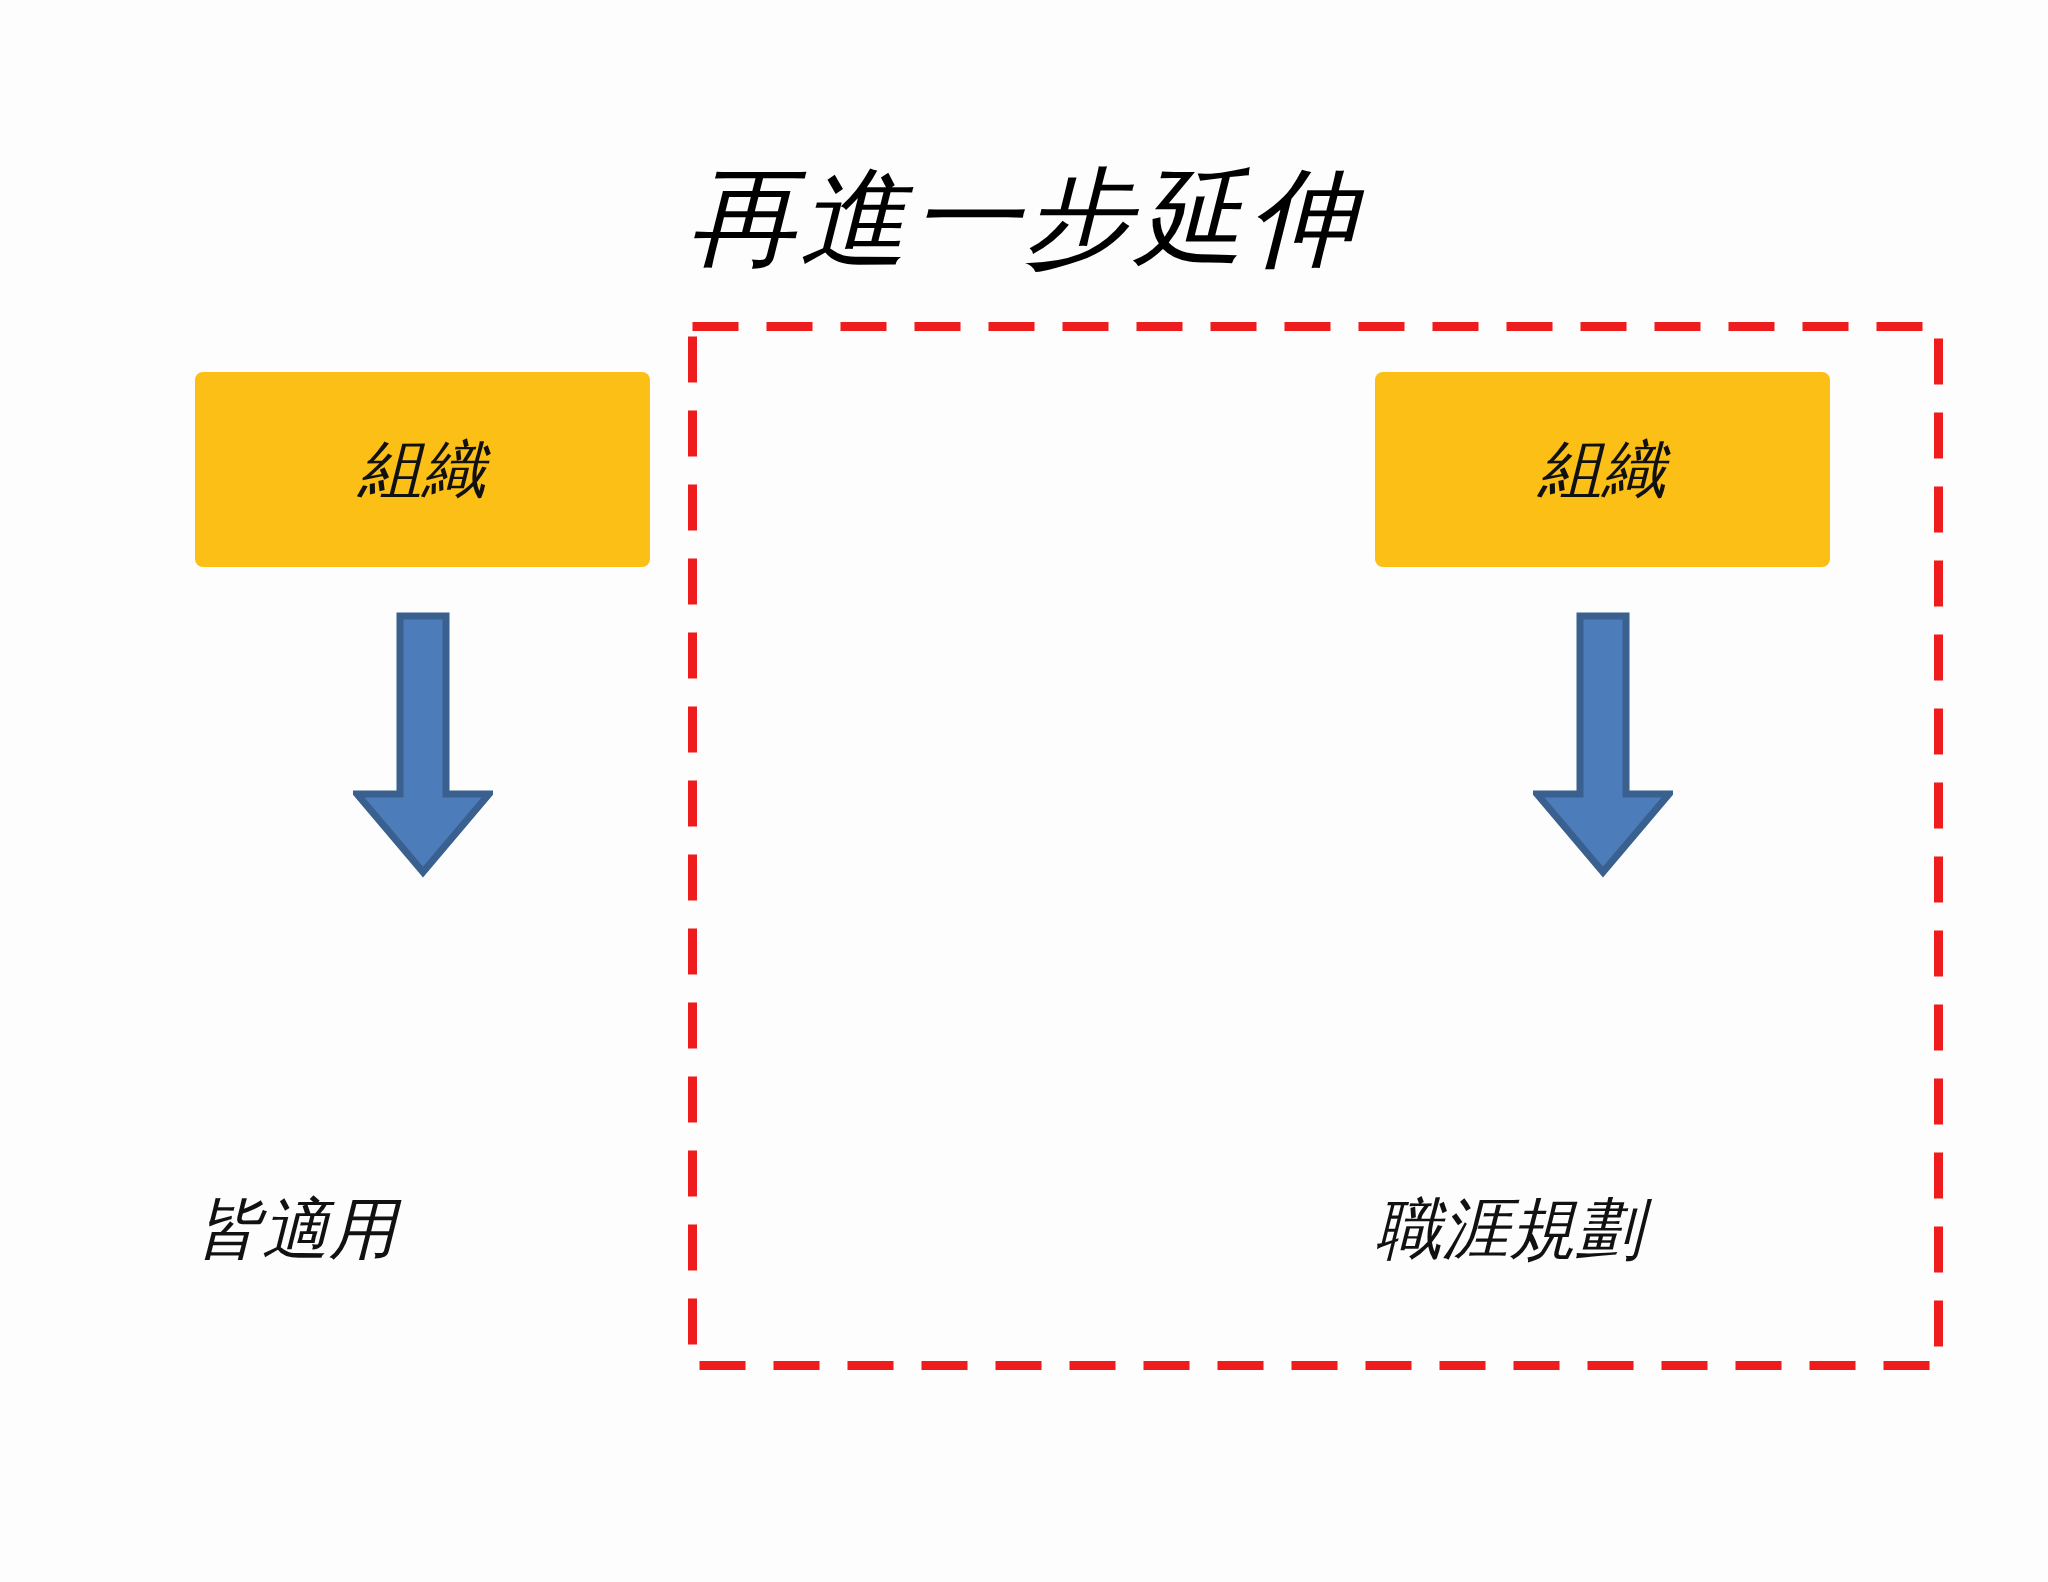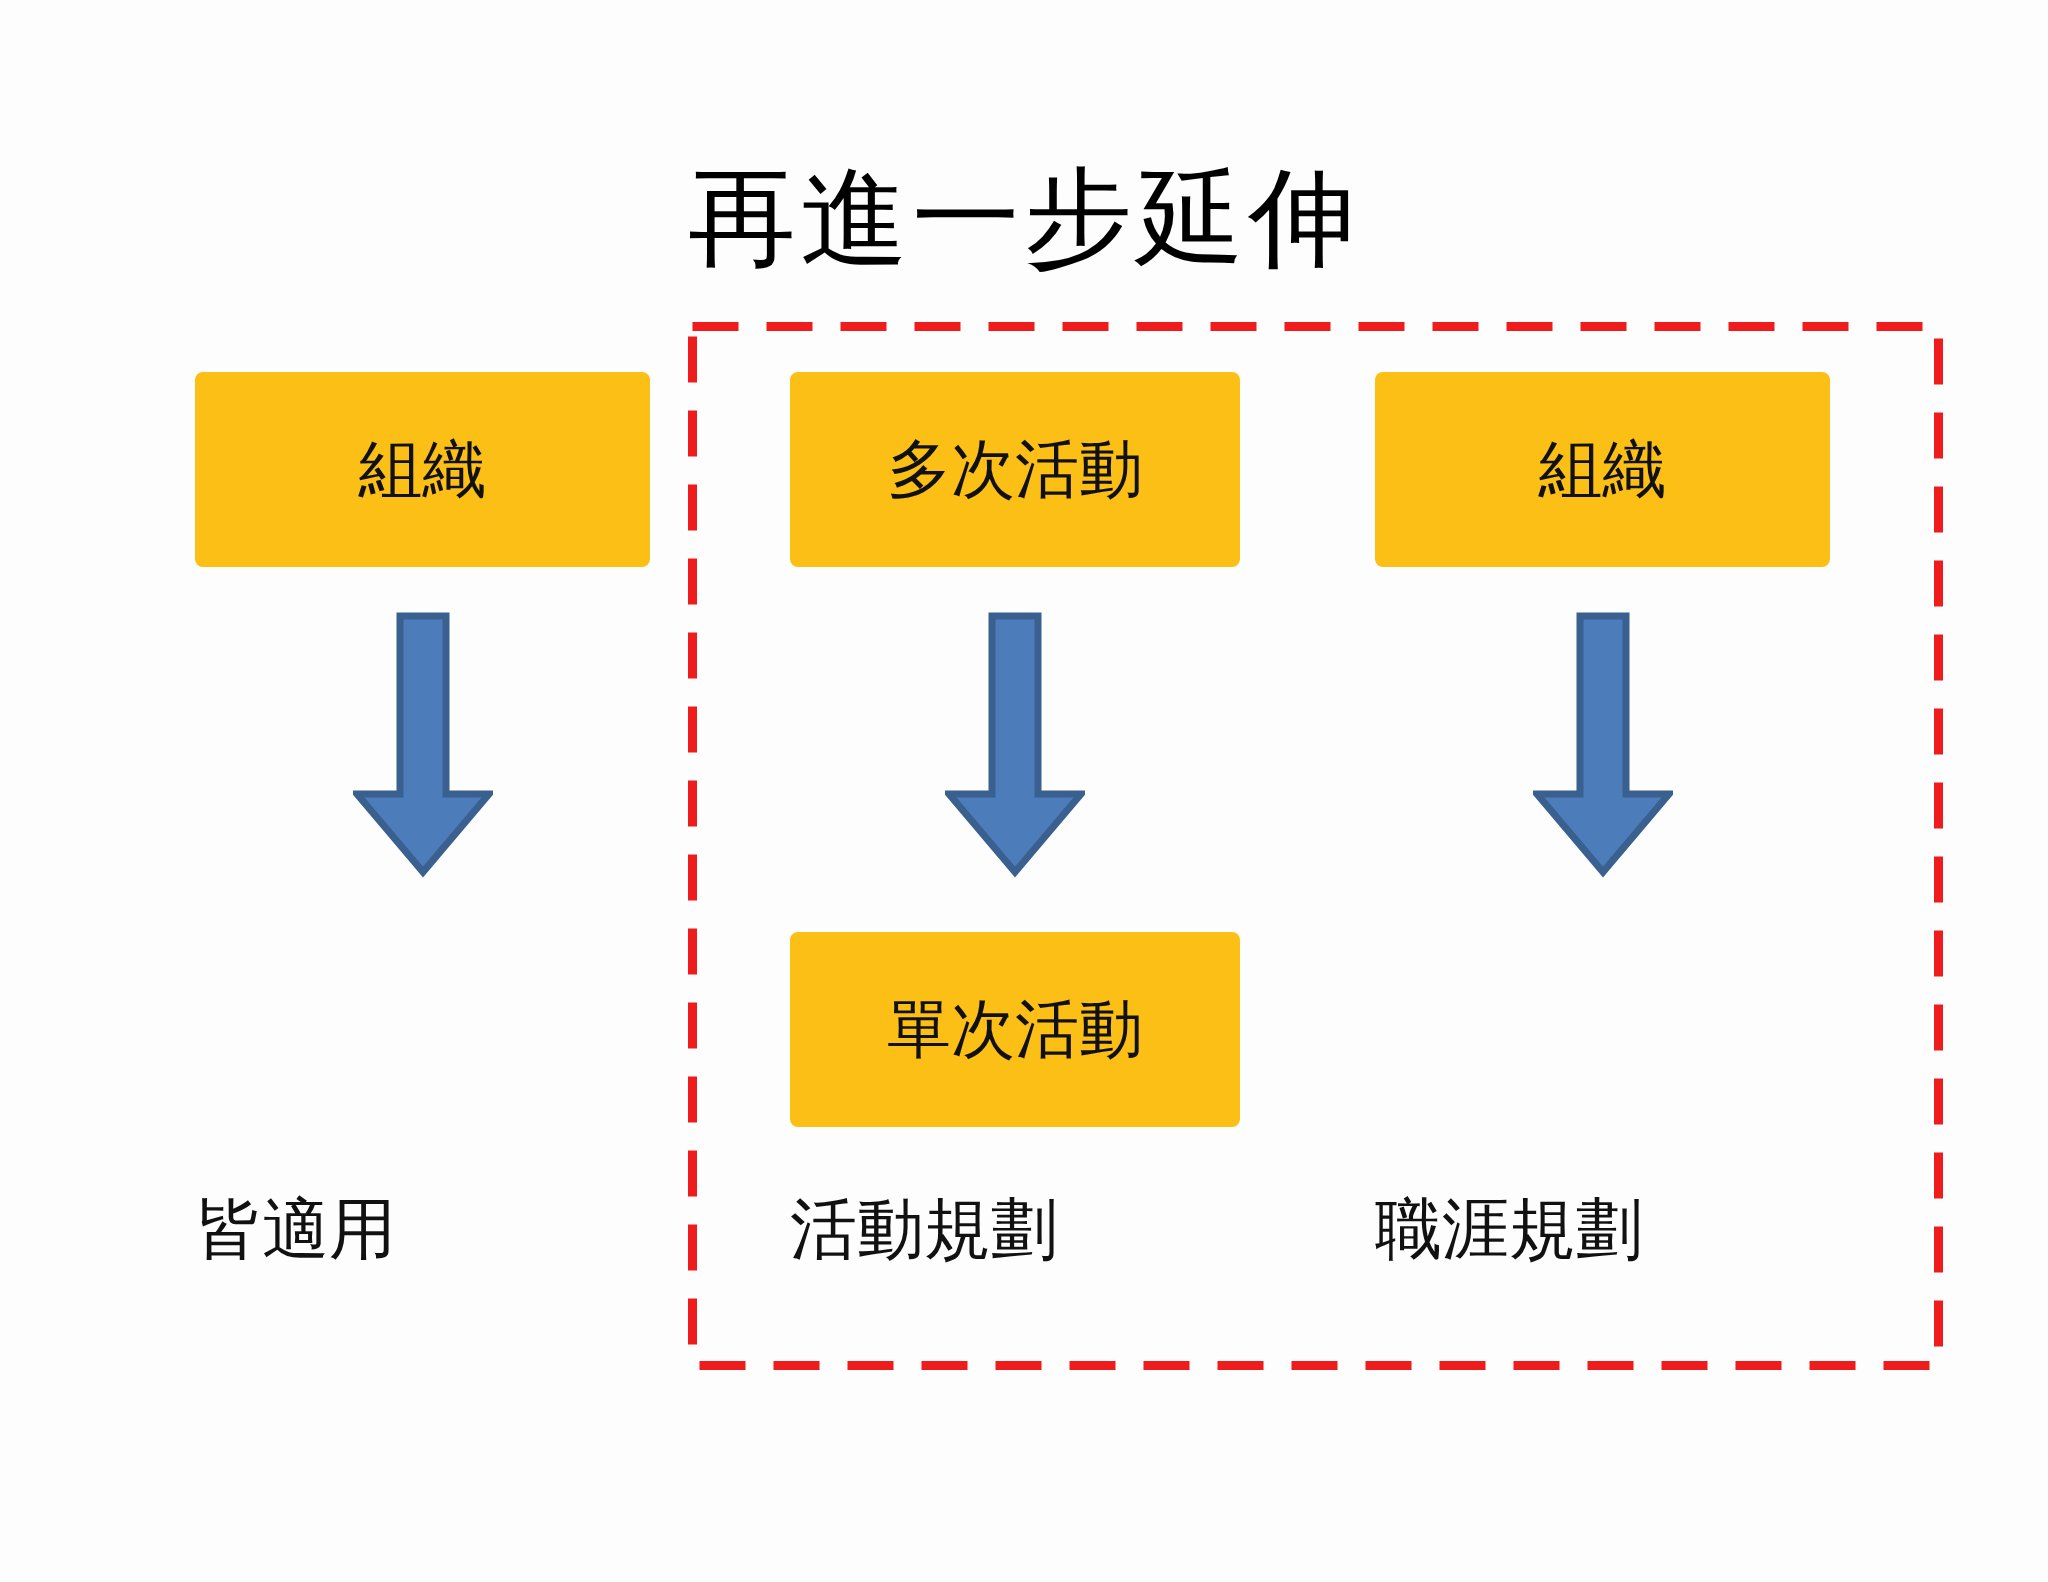--- a/index.html
+++ b/index.html
@@ -6,20 +6,21 @@
   body {
     font-family: "Liberation Sans", "DejaVu Sans", sans-serif;
     background: #ffffff;
   }
   .canvas {
     position: relative;
     width: 2048px;
     height: 1582px;
     background: var(--background, #fdfdfd);
     overflow: hidden;
+    font-style: italic;
   }
   .slide-title {
     position: absolute;
     top: 148px;
     left: 0;
     width: 100%;
     text-align: center;
     font-size: 108px;
     line-height: 1.3;
     color: var(--title-text, #000);
@@ -87,28 +88,20 @@
   </svg>
 
   <div class="column col1">
     <div class="node-box box-top">組織</div>
     <svg class="arrow" width="140" height="266" viewBox="0 0 140 266" aria-hidden="true">
       <polygon points="47,4 93,4 93,182 136,182 70,260 4,182 47,182" style="fill: var(--arrow-fill, #4d7cba); stroke: var(--arrow-stroke, #39608f);" stroke-width="7" stroke-linejoin="miter"></polygon>
     </svg>
     <div class="caption">皆適用</div>
   </div>
 
-  <div class="column col2">
-    <div class="node-box box-top">多次活動</div>
-    <svg class="arrow" width="140" height="266" viewBox="0 0 140 266" aria-hidden="true">
-      <polygon points="47,4 93,4 93,182 136,182 70,260 4,182 47,182" style="fill: var(--arrow-fill, #4d7cba); stroke: var(--arrow-stroke, #39608f);" stroke-width="7" stroke-linejoin="miter"></polygon>
-    </svg>
-    <div class="node-box box-bottom">單次活動</div>
-    <div class="caption">活動規劃</div>
-  </div>
 
   <div class="column col3">
     <div class="node-box box-top">組織</div>
     <svg class="arrow" width="140" height="266" viewBox="0 0 140 266" aria-hidden="true">
       <polygon points="47,4 93,4 93,182 136,182 70,260 4,182 47,182" style="fill: var(--arrow-fill, #4d7cba); stroke: var(--arrow-stroke, #39608f);" stroke-width="7" stroke-linejoin="miter"></polygon>
     </svg>
     <div class="caption">職涯規劃</div>
   </div>
 
 </div>

